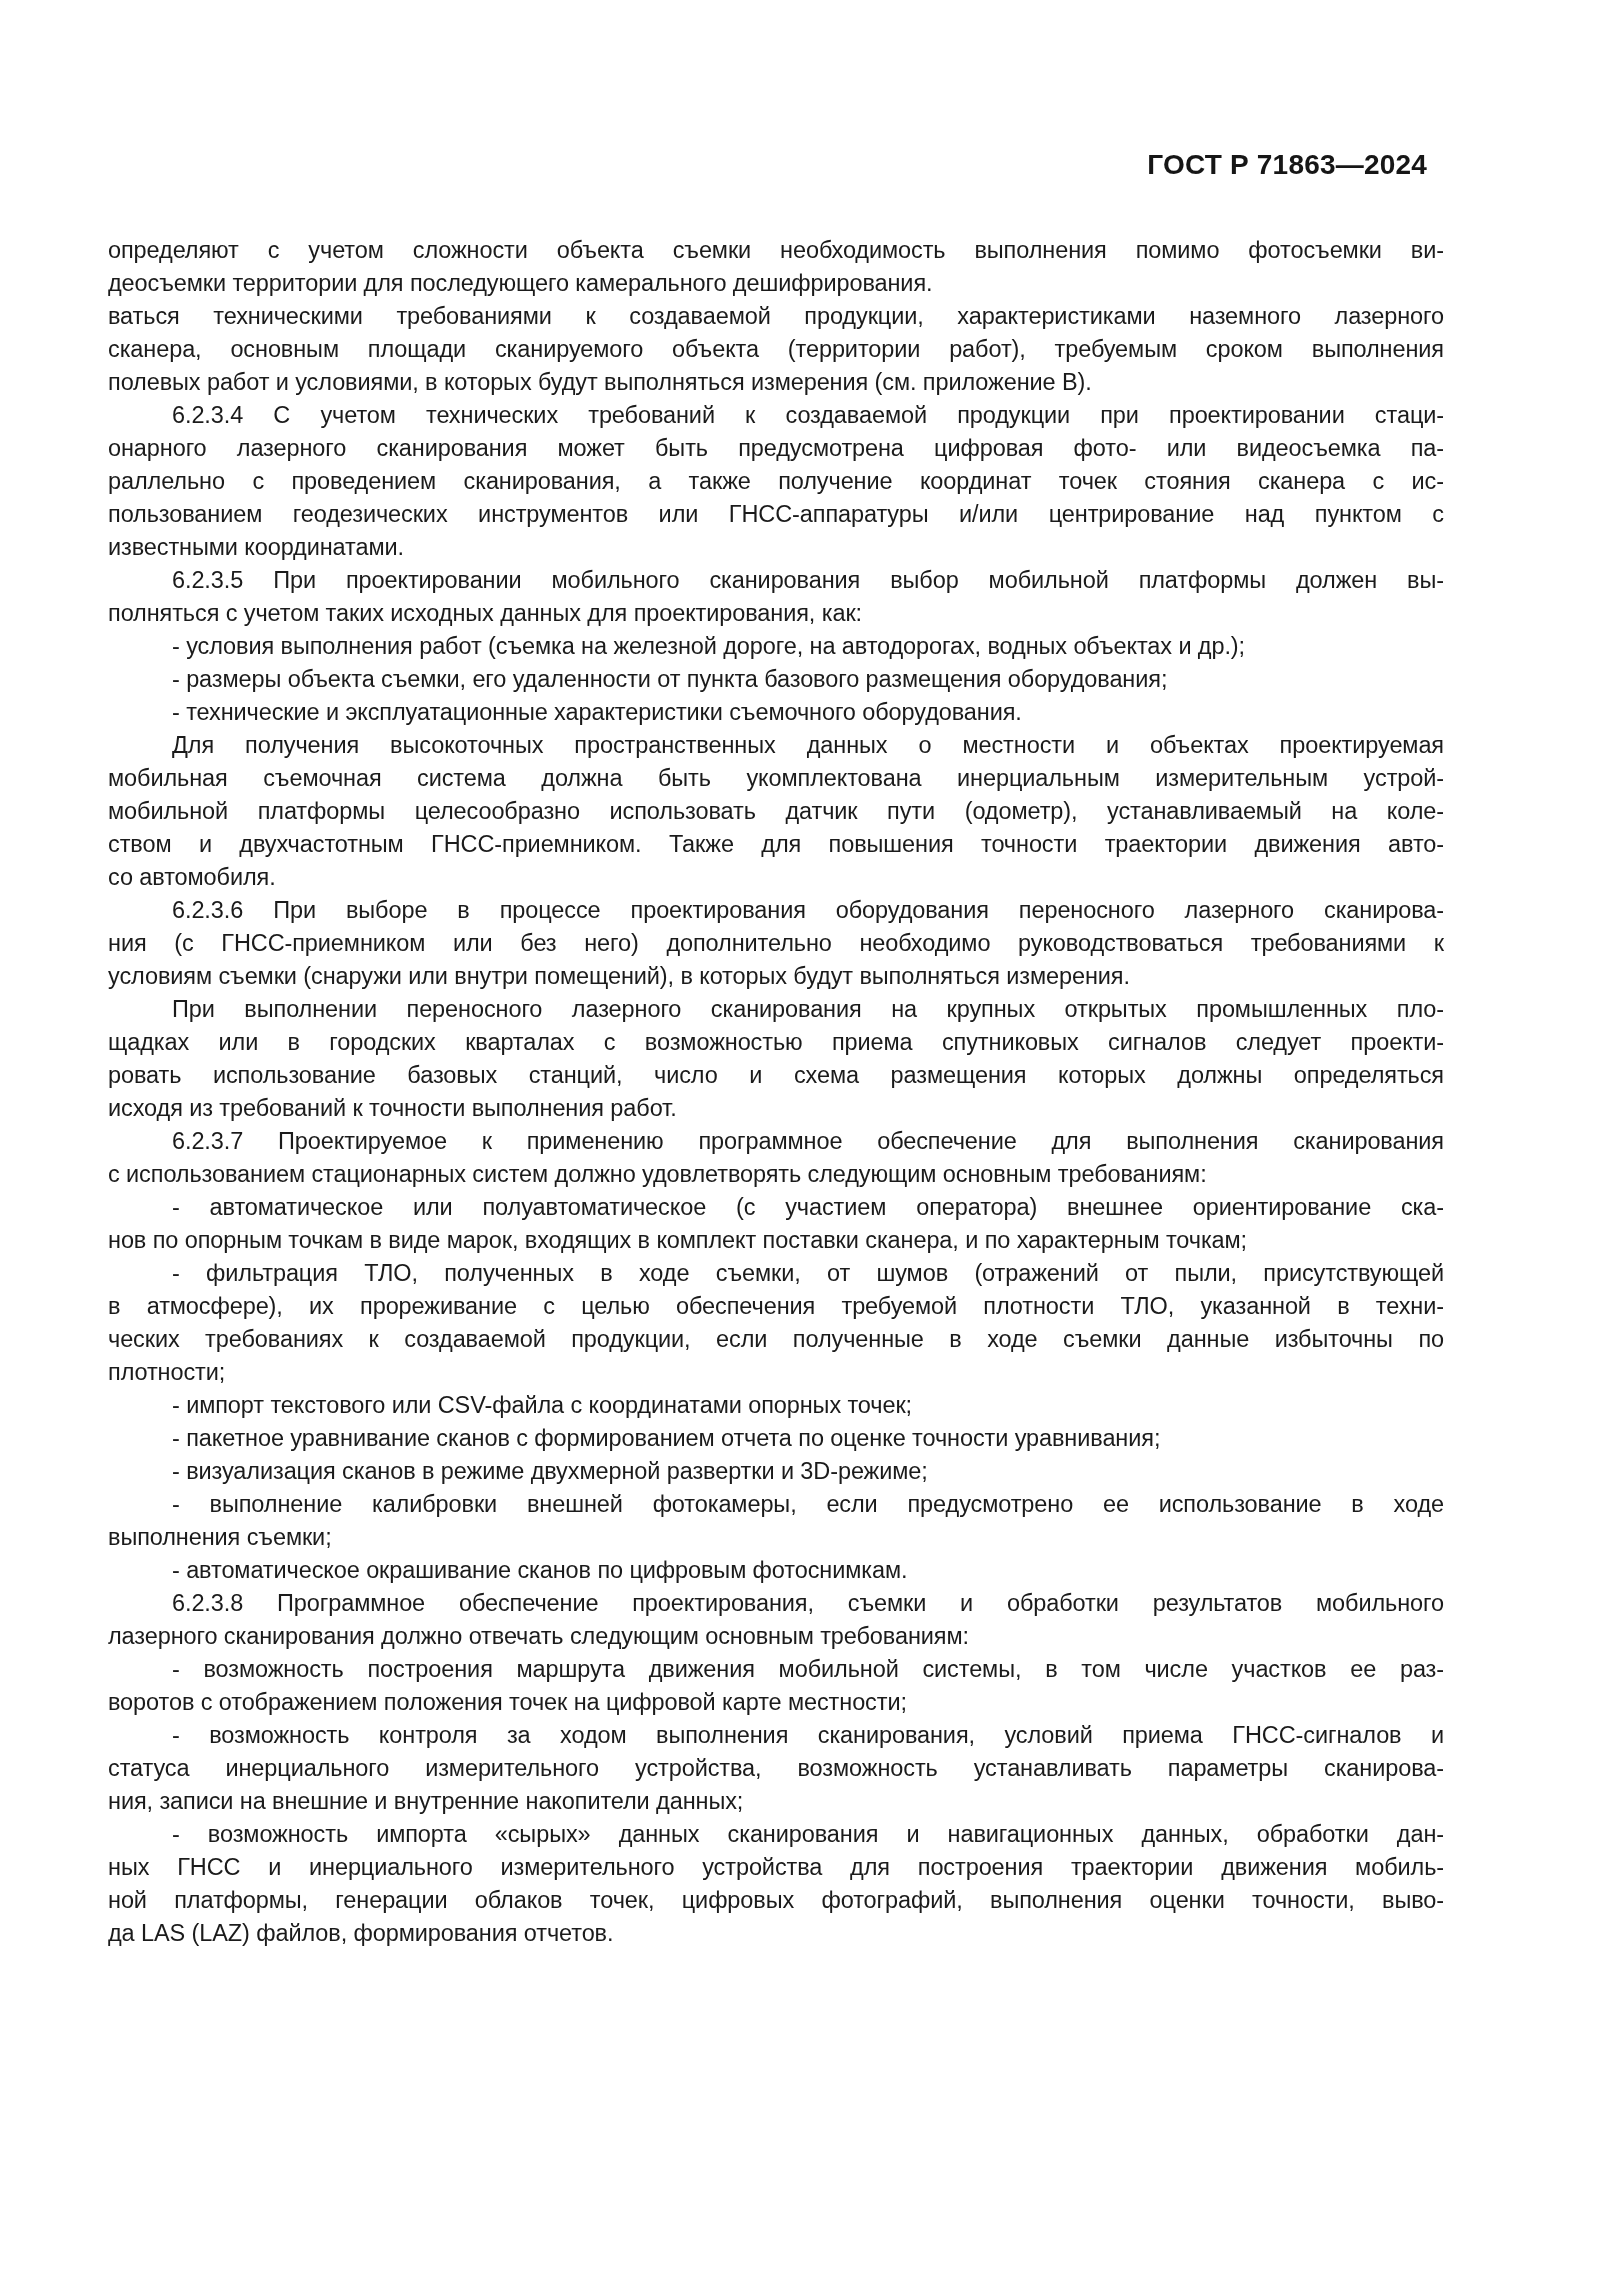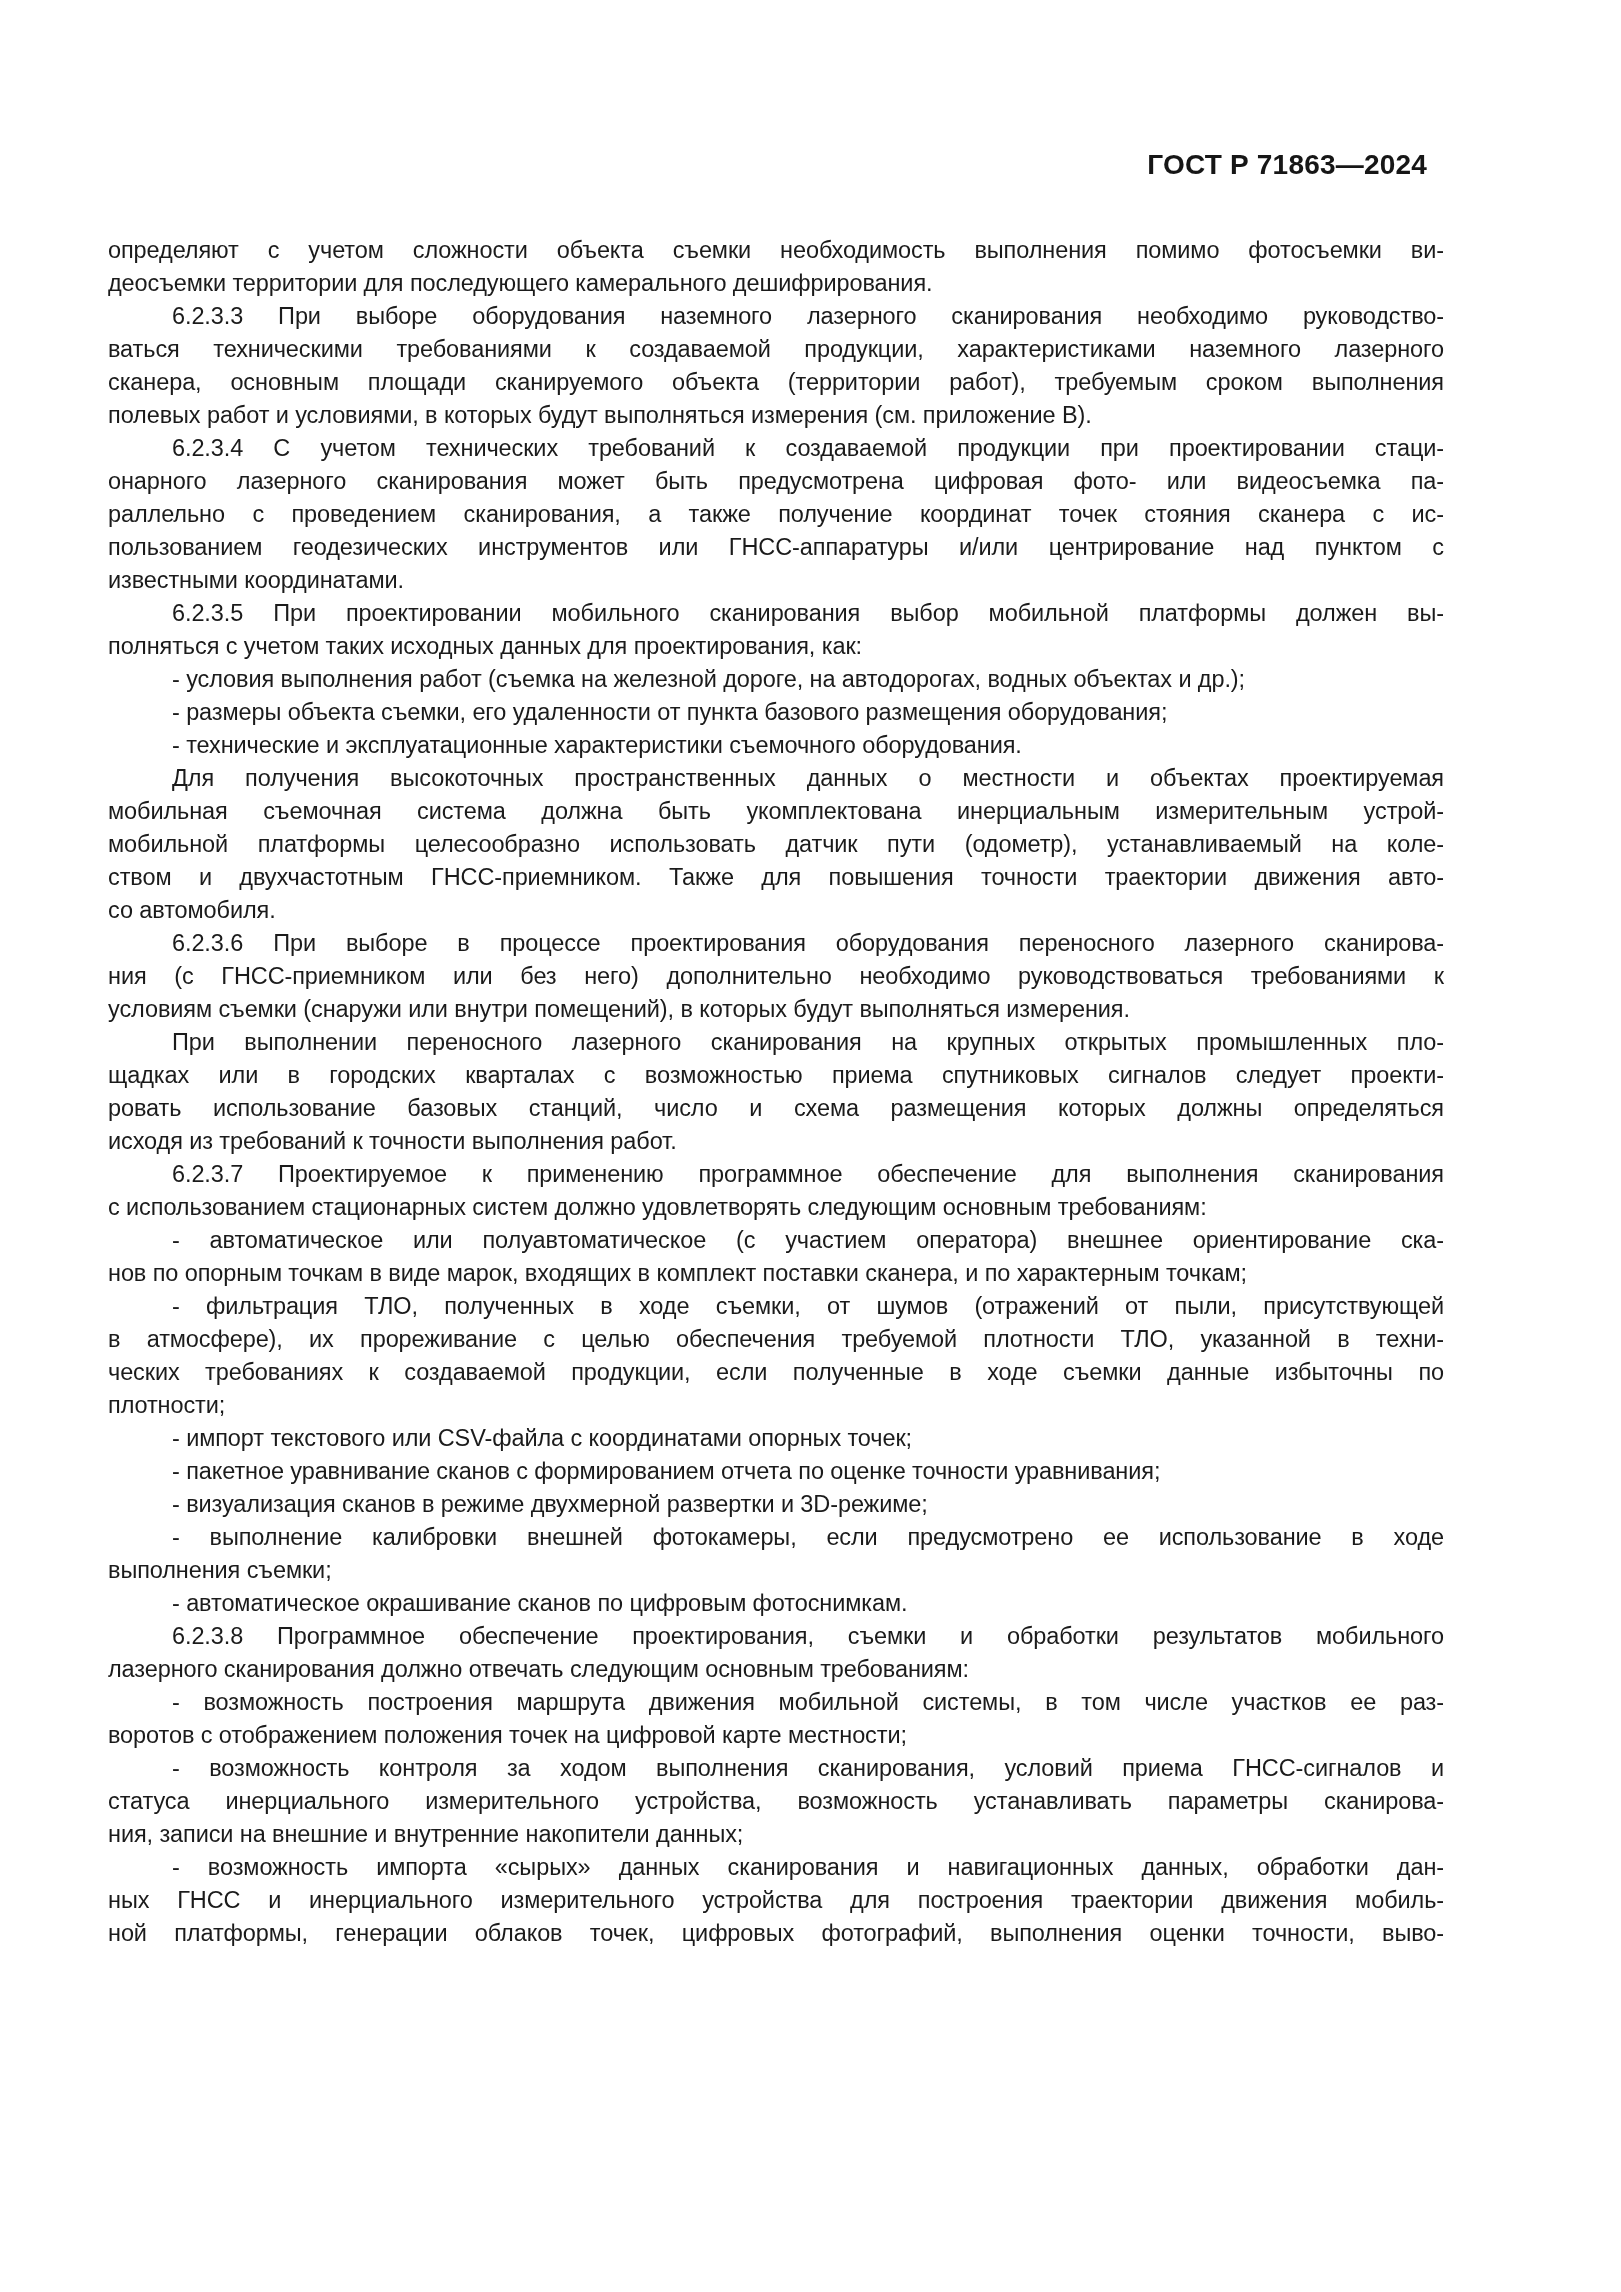--- a/index.html
+++ b/index.html
@@ -56,21 +56,20 @@
 
 <div class="page">
   <div class="doc-header">ГОСТ Р 71863—2024</div>
 
   <div class="doc-body">
       <div>
         <div class="line">определяют с учетом сложности объекта съемки необходимость выполнения помимо фотосъемки ви-</div>
         <div class="line last">деосъемки территории для последующего камерального дешифрирования.</div>
       </div>
       <div>
-        <div class="line ind">6.2.3.3 При выборе оборудования наземного лазерного сканирования необходимо руководство-</div>
         <div class="line">ваться техническими требованиями к создаваемой продукции, характеристиками наземного лазерного</div>
         <div class="line">сканера, основным площади сканируемого объекта (территории работ), требуемым сроком выполнения</div>
         <div class="line last">полевых работ и условиями, в которых будут выполняться измерения (см. приложение В).</div>
       </div>
       <div>
         <div class="line ind">6.2.3.4 С учетом технических требований к создаваемой продукции при проектировании стаци-</div>
         <div class="line">онарного лазерного сканирования может быть предусмотрена цифровая фото- или видеосъемка па-</div>
         <div class="line">раллельно с проведением сканирования, а также получение координат точек стояния сканера с ис-</div>
         <div class="line">пользованием геодезических инструментов или ГНСС-аппаратуры и/или центрирование над пунктом с</div>
         <div class="line last">известными координатами.</div>

